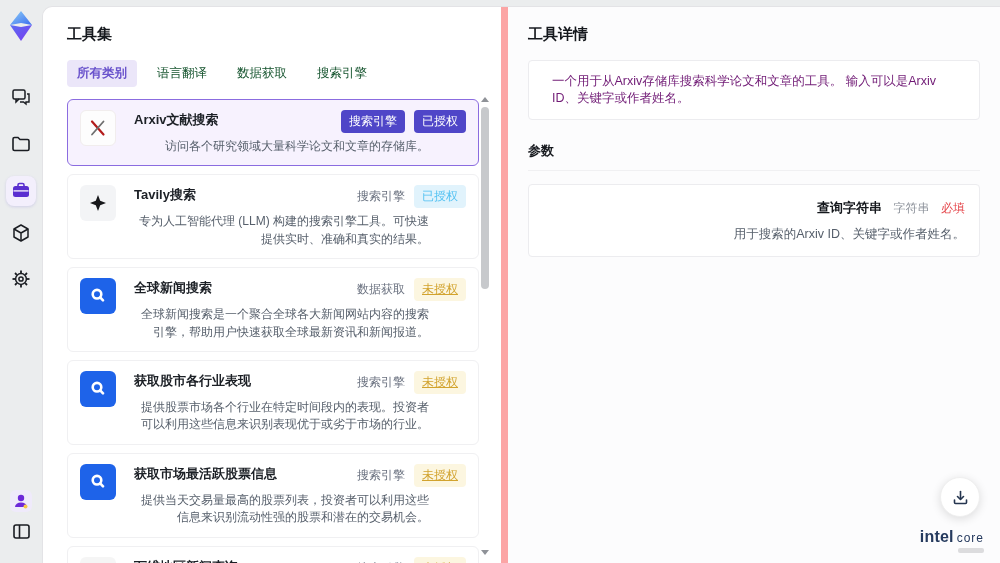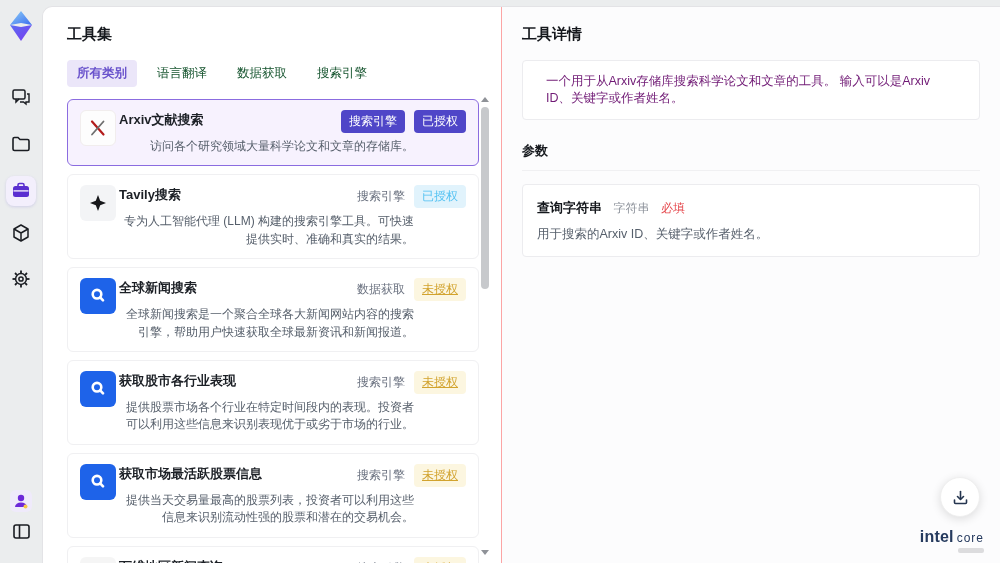--- a/index.html
+++ b/index.html
@@ -13,32 +13,32 @@
     align-items:center; justify-content:center; cursor:pointer; }
   .rail-ico.active { left:6px; width:30px; height:30px; background:#f3effc; border-radius:8px;
     box-shadow:0 1px 3px rgba(90,70,200,.18); }
   .i-chat{top:86px;} .i-folder{top:133px;} .i-tools{top:176px;} .i-cube{top:222px;} .i-gear{top:268px;}
   .i-user{top:490px; background:#efeafb; border-radius:6px;} .i-panel{top:520px;}
 
   
   .main { position:absolute; left:42px; top:6px; right:0; bottom:0; background:#fff;
     border-radius:10px 0 0 0; border-top:1px solid #e3e3e6; border-left:1px solid #e3e3e6; display:flex; }
   .list-pane { width:458px; padding:18px 0 0 24px; position:relative; }
-  .detail-pane { flex:1; border-left:1px solid #fca5a5; background:#fcfcfd; padding:18px 20px; position:relative; }
+  .detail-pane { flex:1; border-left:7px solid #fca5a5; background:#fcfcfd; padding:18px 20px; position:relative; }
 
   .pane-title { font-size:15px; font-weight:bold; color:#15181d; margin-bottom:16px; }
 
   
   .tabs { display:flex; gap:10px; align-items:center; margin-bottom:12px; }
   .tab { font-size:12.5px; color:#14532d; padding:5px 10px; border-radius:4px; cursor:pointer; white-space:nowrap; }
   .tab.active { background:#ebe6f9; color:#6a53cc; font-weight:bold; }
 
   
   .tool-list { position:relative; width:412px; }
-  .tool-card { display:flex; gap:3px; background:#fff; border:1px solid #f0f0f2;
+  .tool-card { display:flex; gap:18px; background:#fff; border:1px solid #f0f0f2;
     border-radius:6px; padding:10px 12px; margin-bottom:8px; cursor:pointer; }
   .tool-card.selected { background:#f7f2fe; border:1.5px solid #8b6ce0; }
   .tile { width:36px; height:36px; border-radius:6px; flex:none; display:flex;
     align-items:center; justify-content:center; }
   .tile.white { background:#fdfdfd; border:1px solid #f1eded; }
   .tile.gray  { background:#f3f4f6; }
   .tile.blue  { background:#1e63e9; }
   .tile.paper { background:#f5f5f5; }
   .t-body { flex:1; min-width:0; }
   .t-head { display:flex; align-items:flex-start; }
@@ -56,21 +56,21 @@
   .vs-arrow { width:0; height:0; margin:2px auto; border-left:4px solid transparent; border-right:4px solid transparent; }
   .vs-up { border-bottom:5px solid #8f9298; }
   .vs-down { position:absolute; bottom:0; left:1px; border-top:5px solid #8f9298; }
   .vs-thumb { position:absolute; top:12px; left:1px; width:8px; height:182px; background:#c7c9cc; border-radius:4px; }
 
   
   .sec-head { font-size:13px; font-weight:bold; color:#15181d; padding-bottom:10px;
     border-bottom:1px solid #f0f0f2; margin-bottom:13px; }
   .info-box { background:#fff; border:1px solid #ececef; border-radius:4px;
     padding:12px 23px; font-size:12.5px; color:#701a75; margin-bottom:22px; }
-  .param-card { background:#fff; border:1px solid #ececef; border-radius:4px; padding:13px 14px; }
+  .param-card { background:#fff; border:1px solid #ececef; border-radius:4px; padding:13px 14px;text-align:right; }
   .p-name { font-size:13px; font-weight:bold; color:#15181d; }
   .p-type { font-size:12px; color:#8a8f98; margin-left:7px; }
   .p-req  { font-size:12px; color:#e5484d; margin-left:7px; }
   .p-desc { font-size:12.5px; color:#565f6b; margin-top:9px; }
 
   
   .fab { position:absolute; right:20px; bottom:46px; width:40px; height:40px; border-radius:50%;
     background:#fff; border:1px solid #efefef; box-shadow:0 2px 10px rgba(0,0,0,.13);
     display:flex; align-items:center; justify-content:center; cursor:pointer; }
   .brand { position:absolute; right:16px; bottom:10px; text-align:center; color:#253a5e; }

